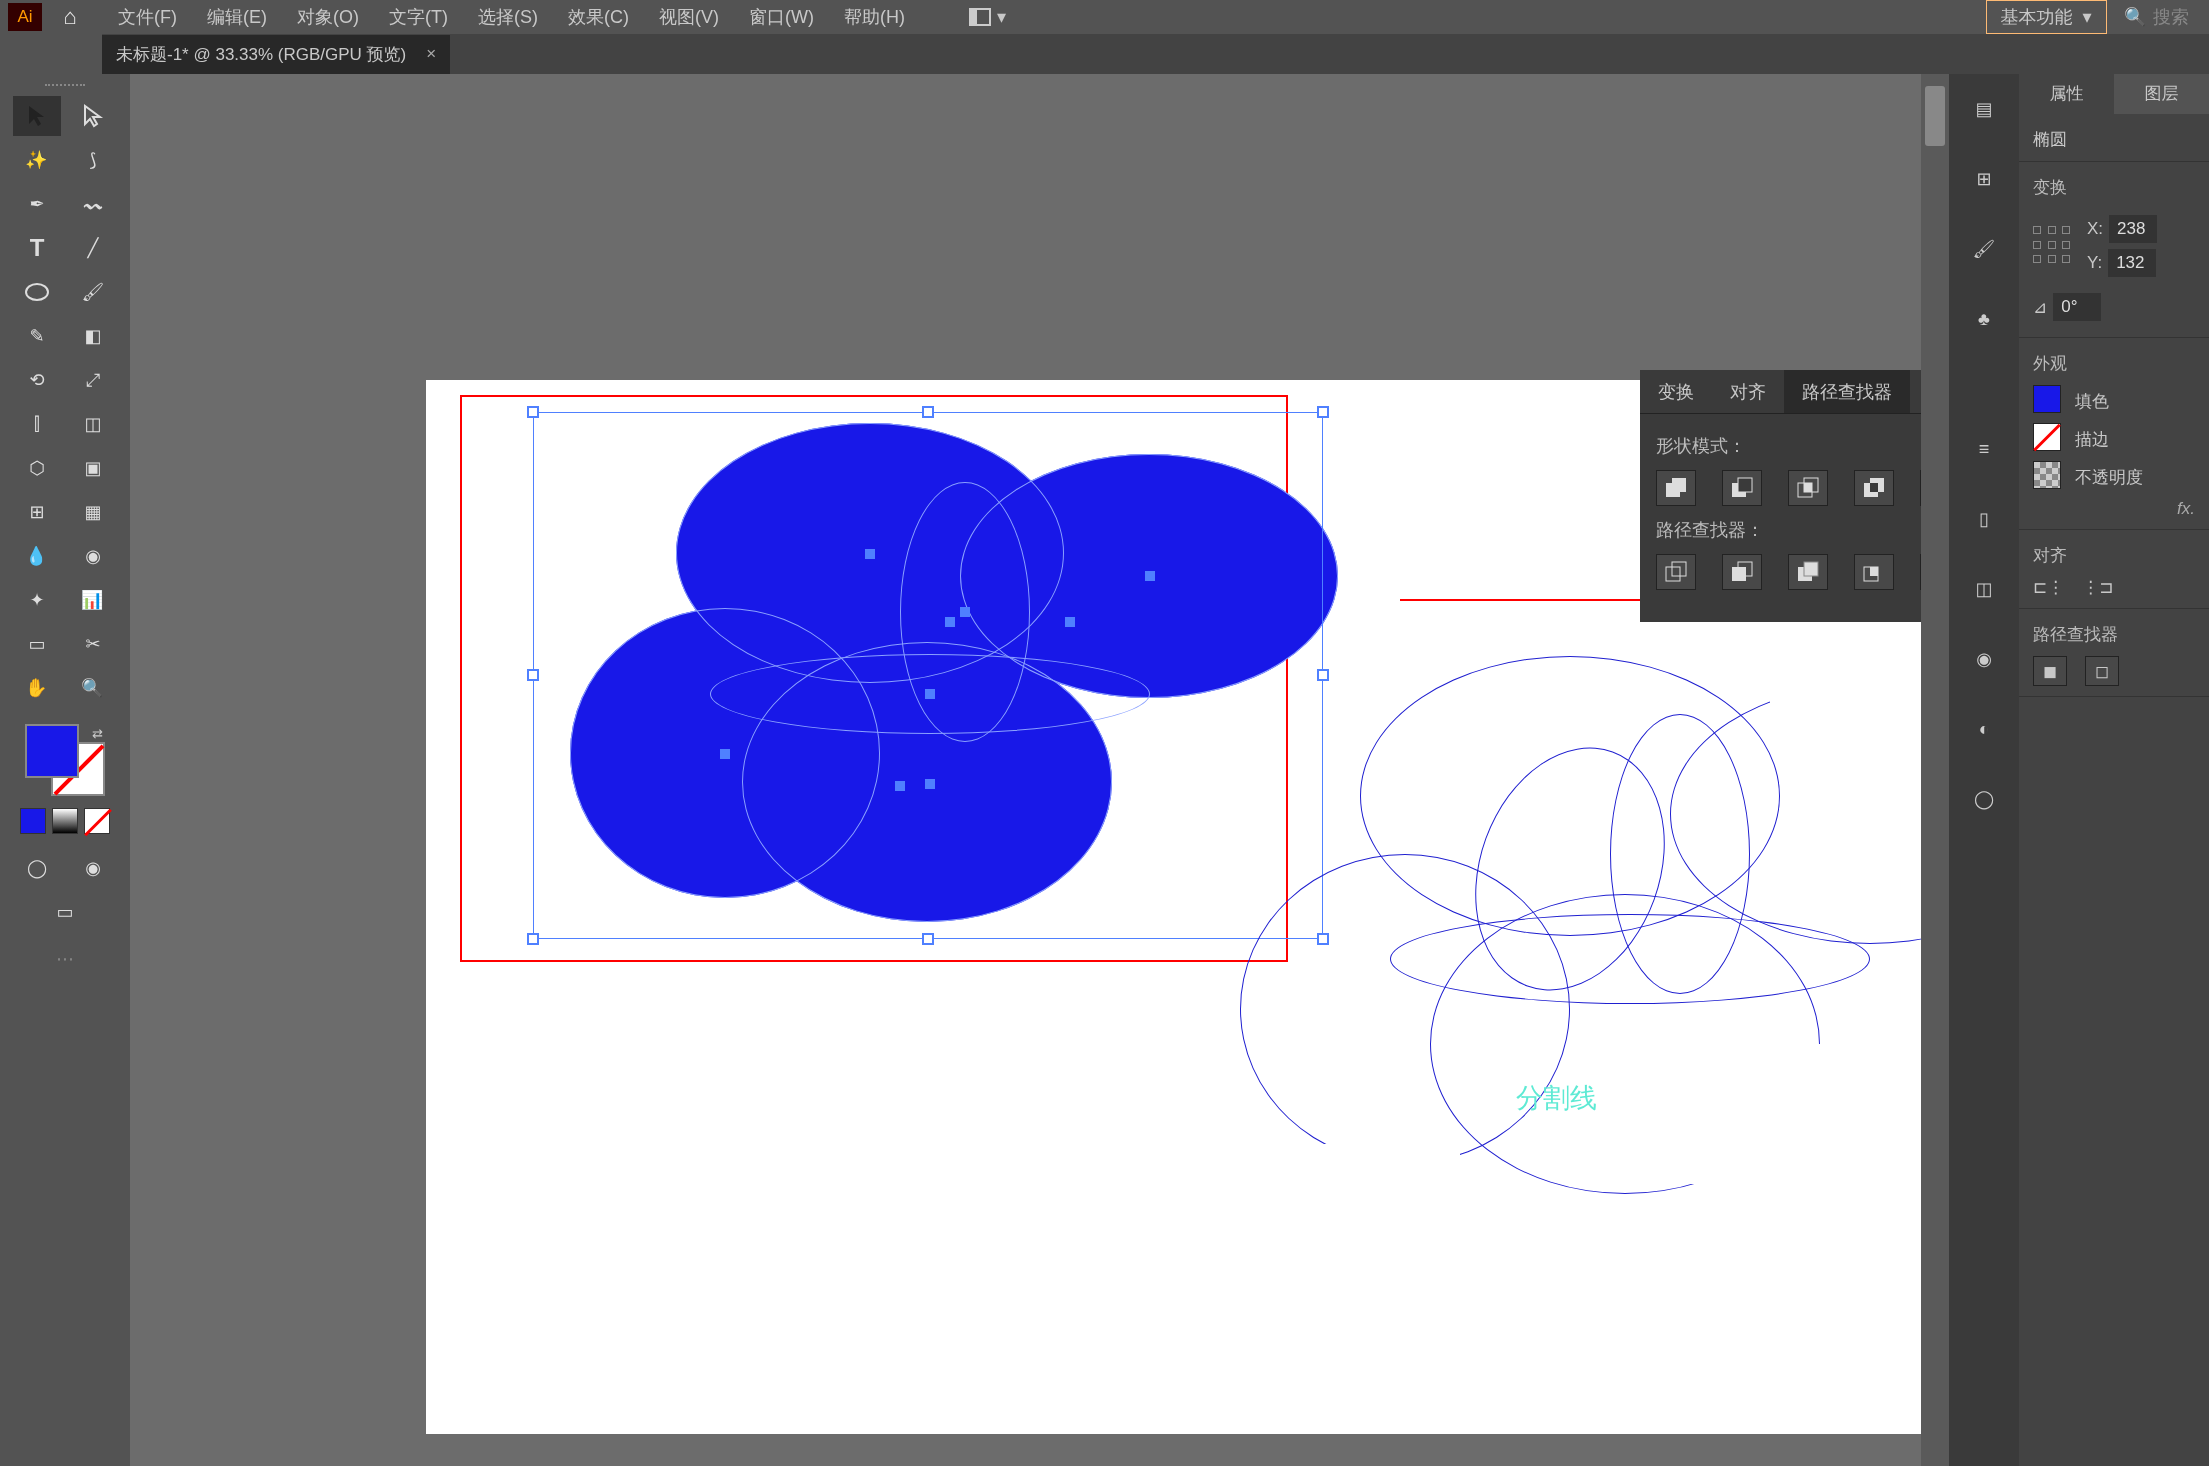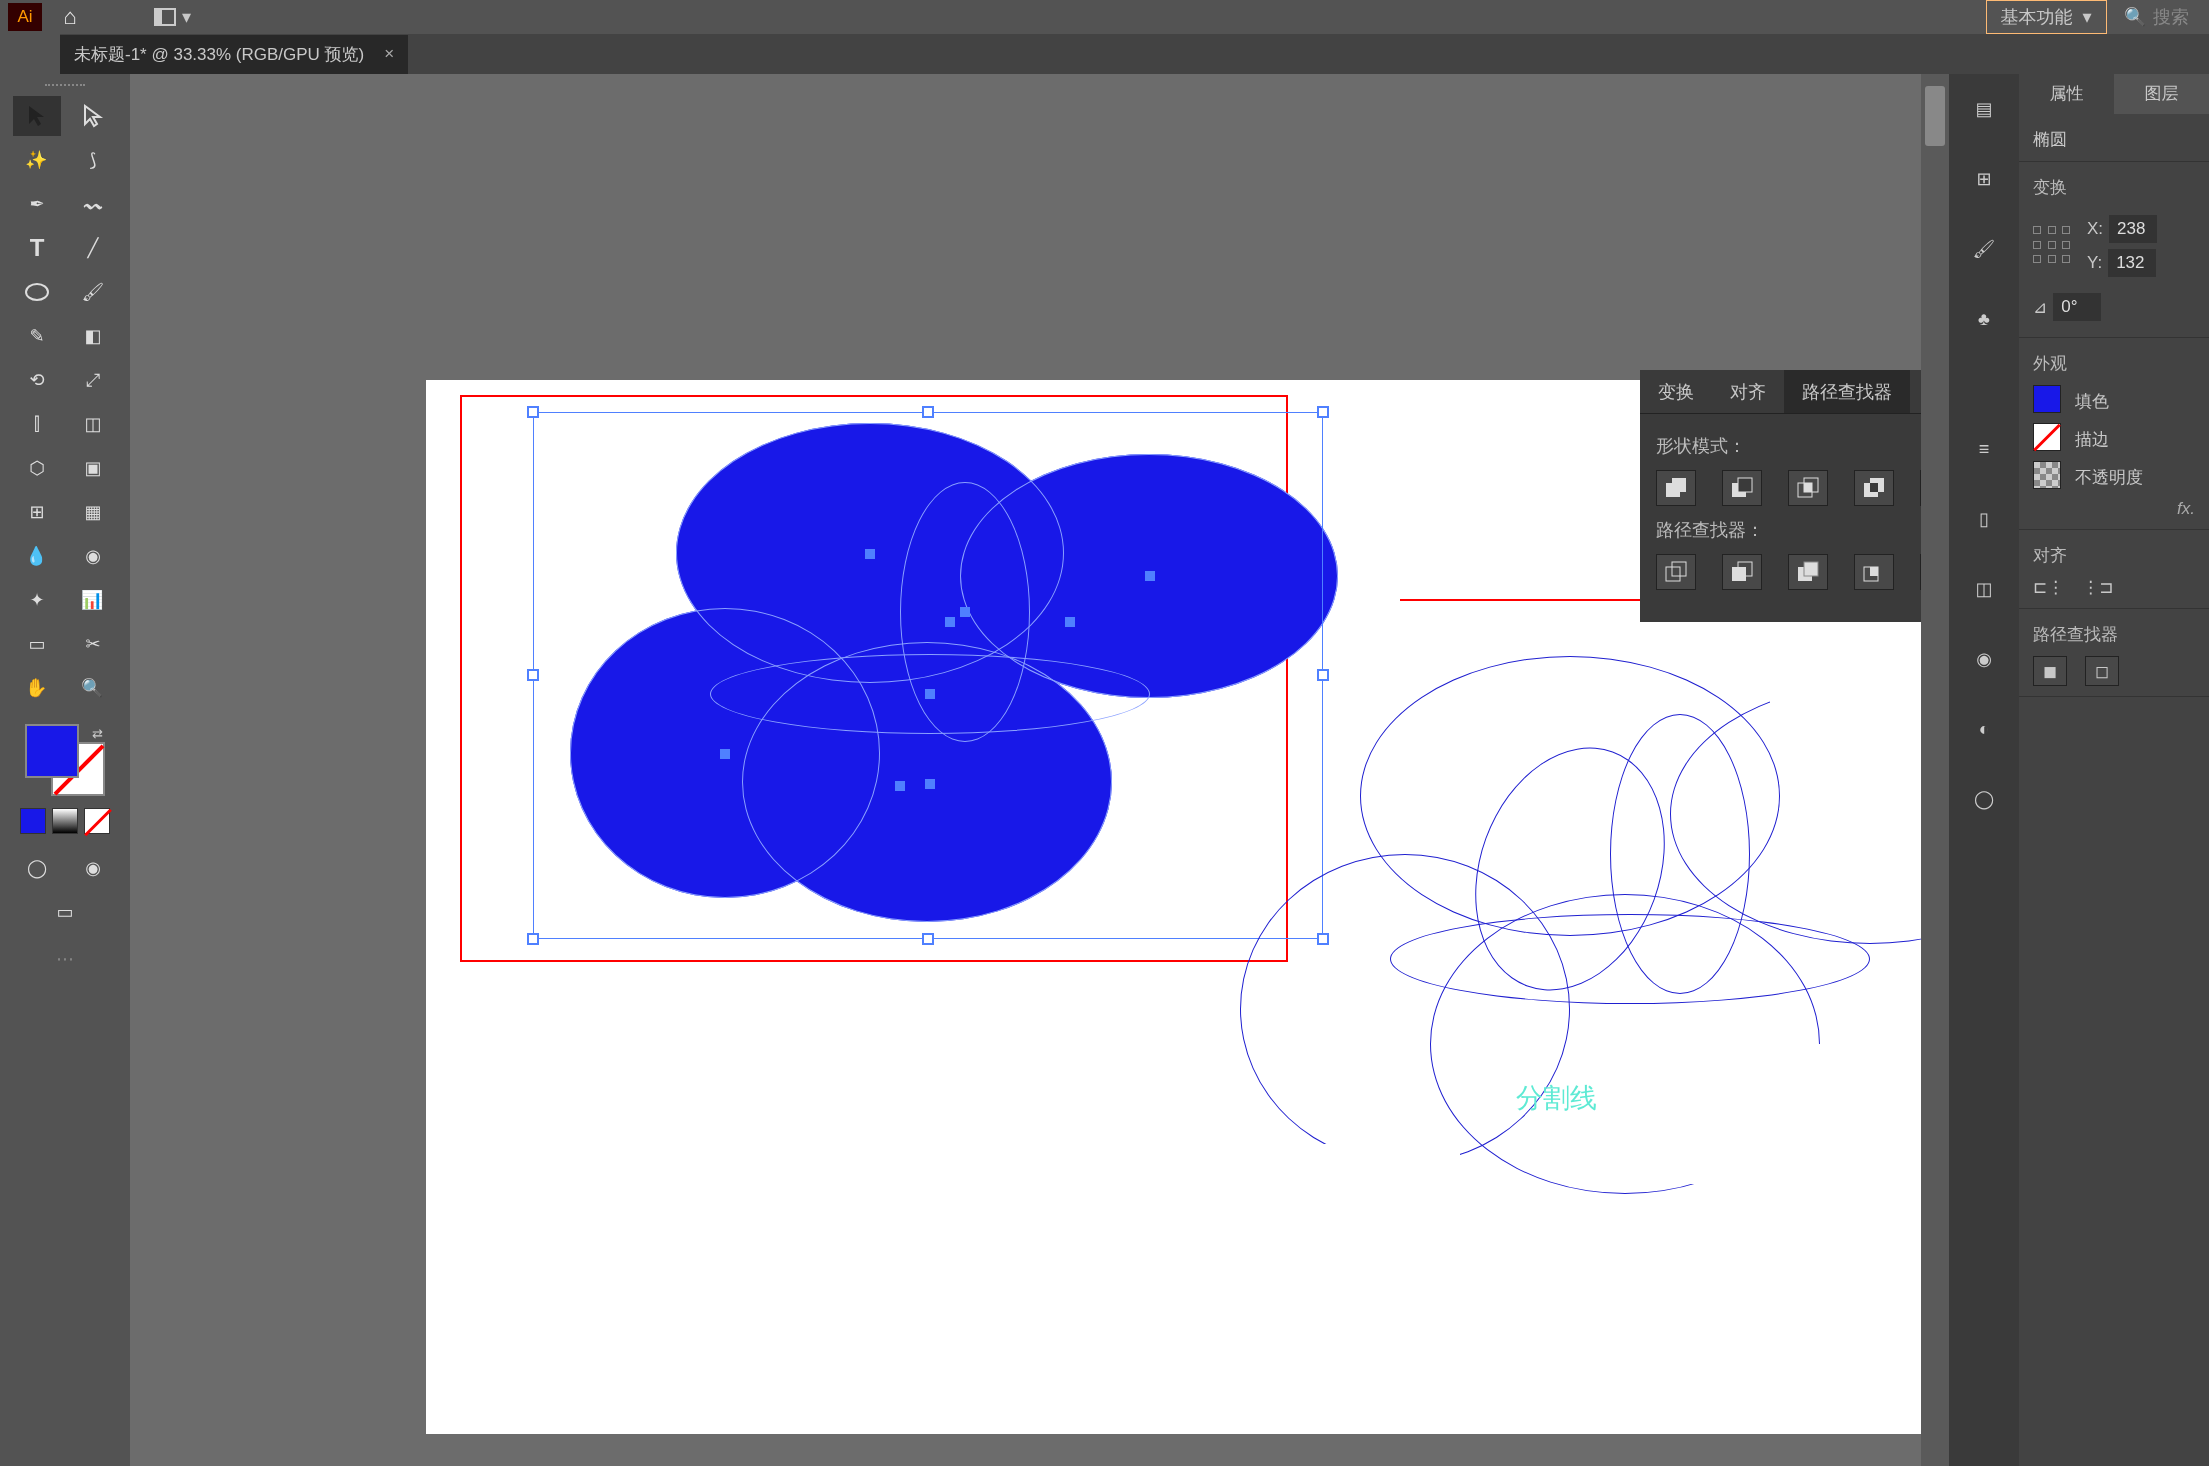--- a/index.html
+++ b/index.html
@@ -5,21 +5,21 @@
 * { margin:0; padding:0; box-sizing:border-box; font-family:"Microsoft YaHei",sans-serif; }
 body { background:#535353; width:2209px; height:1466px; overflow:hidden; color:#c8c8c8; font-size:18px; }
 .top-menu { height:34px; background:#535353; display:flex; align-items:center; padding-left:8px; gap:4px; }
 .ai-logo { width:34px; height:28px; background:#330000; color:#ff9a00; font-weight:normal; text-align:center; line-height:28px; font-size:17px; }
 .home-ic { width:28px; color:#e8e8e8; font-size:22px; text-align:center; margin:0 6px 0 10px; }
 .menu-items { display:flex; gap:30px; margin-left:24px; }
 .menu-items span { cursor:pointer; }
 .menu-right { margin-left:auto; display:flex; align-items:center; gap:18px; padding-right:20px; }
 .workspace-sel { padding:4px 14px; background:#535353; border:1px solid #fdba74; display:flex; align-items:center; gap:10px; }
 .search-box { display:flex; align-items:center; gap:6px; color:#888; }
-.tab-bar { height:40px; background:#434343; display:flex; align-items:center; margin-left:60px; }
+.tab-bar { height:40px; background:#434343; display:flex; align-items:center; margin-left:102px; }
 .doc-tab { background:#282828; padding:8px 14px; display:flex; align-items:center; gap:20px; font-size:17px; }
 .doc-tab .close { color:#aaa; }
 .main { display:flex; height:calc(1466px - 34px - 40px); }
 .toolbox { width:130px; background:#535353; display:flex; flex-direction:column; align-items:center; padding-top:6px; gap:4px; }
 .tool-row { display:flex; gap:8px; }
 .tool-btn { width:48px; height:40px; display:flex; align-items:center; justify-content:center; cursor:pointer; color:#ddd; }
 .tool-btn.sel { background:#333; }
 .fill-stroke { width:80px; height:72px; position:relative; margin-top:12px; }
 .fill-sq { position:absolute; width:54px; height:54px; background:#1818e8; border:2px solid #888; top:0; left:0; }
 .stroke-sq { position:absolute; width:54px; height:54px; border:2px solid #888; background:#fff; bottom:0; right:0; }
@@ -67,20 +67,31 @@
 .scroll-v .thumb { position:absolute; width:20px; left:4px; background:#888; height:60px; top:12px; border-radius:3px; }
 .btn-wide { background:#5a5a5a; border:1px solid #333; padding:6px 0; text-align:center; width:100%; cursor:pointer; }
 svg { display:block; }
 </style>
 </head>
 <body>
 
 <div class="top-menu">
   <div class="ai-logo">Ai</div>
   <div class="home-ic">⌂</div>
+  <div class="menu-items">
+    <span>文件(F)</span>
+    <span>编辑(E)</span>
+    <span>对象(O)</span>
+    <span>文字(T)</span>
+    <span>选择(S)</span>
+    <span>效果(C)</span>
+    <span>视图(V)</span>
+    <span>窗口(W)</span>
+    <span>帮助(H)</span>
+  </div>
   <div style="margin-left:60px;display:flex;gap:6px;align-items:center">
     <div style="width:22px;height:18px;border:2px solid #ccc;border-left-width:8px"></div>▾
   </div>
   <div class="menu-right">
     <div class="workspace-sel">
         <span>基本功能</span>
         <span>▾</span>
       </div>
     <div class="search-box">🔍 <span>搜索</span></div>
   </div>

